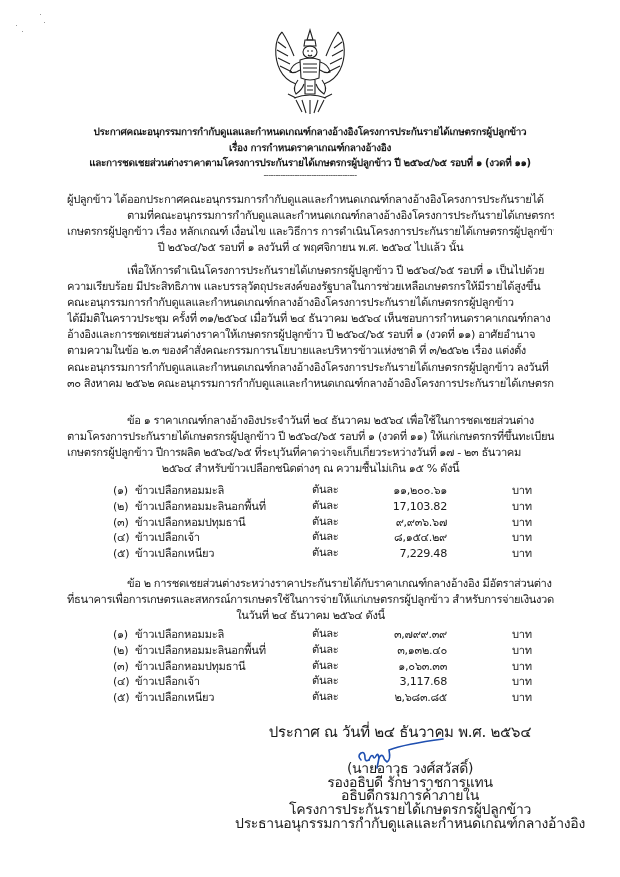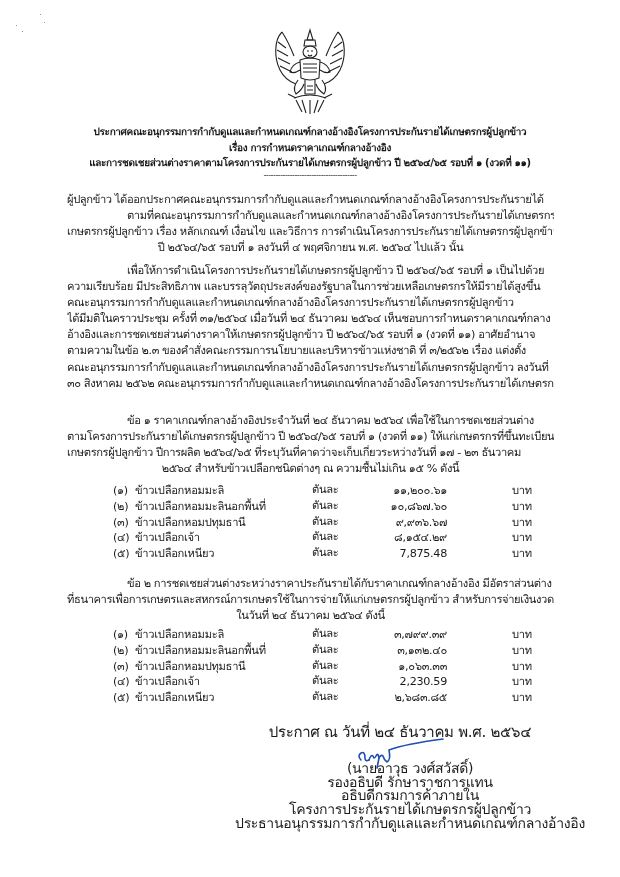--- a/index.html
+++ b/index.html
@@ -113,42 +113,42 @@
       <span class="idx">(๑)</span>
       <span class="name">ข้าวเปลือกหอมมะลิ</span>
       <span class="per">ตันละ</span>
       <span class="amt">๑๑,๒๐๐.๖๑</span>
       <span class="unit">บาท</span>
     </div>
     <div class="price-row">
       <span class="idx">(๒)</span>
       <span class="name">ข้าวเปลือกหอมมะลินอกพื้นที่</span>
       <span class="per">ตันละ</span>
-      <span class="amt">๑๐,๘๖๗.๖๐</span>
+      <span class="amt">17,103.82</span>
       <span class="unit">บาท</span>
     </div>
     <div class="price-row">
       <span class="idx">(๓)</span>
       <span class="name">ข้าวเปลือกหอมปทุมธานี</span>
       <span class="per">ตันละ</span>
       <span class="amt">๙,๙๓๖.๖๗</span>
       <span class="unit">บาท</span>
     </div>
     <div class="price-row">
       <span class="idx">(๔)</span>
       <span class="name">ข้าวเปลือกเจ้า</span>
       <span class="per">ตันละ</span>
       <span class="amt">๘,๑๕๔.๒๙</span>
       <span class="unit">บาท</span>
     </div>
     <div class="price-row">
       <span class="idx">(๕)</span>
       <span class="name">ข้าวเปลือกเหนียว</span>
       <span class="per">ตันละ</span>
-      <span class="amt">7,875.48</span>
+      <span class="amt">7,229.48</span>
       <span class="unit">บาท</span>
     </div>
   </div>
 
   <div class="body-text" style="top:576px">
     <span class="ln first">ข้อ ๒ การชดเชยส่วนต่างระหว่างราคาประกันรายได้กับราคาเกณฑ์กลางอ้างอิง มีอัตราส่วนต่าง</span>
     <span class="ln">ที่ธนาคารเพื่อการเกษตรและสหกรณ์การเกษตรใช้ในการจ่ายให้แก่เกษตรกรผู้ปลูกข้าว สำหรับการจ่ายเงินงวดที่ ๑๑</span>
     <span class="ln last">ในวันที่ ๒๔ ธันวาคม ๒๕๖๔ ดังนี้</span>
   </div>
 
@@ -171,21 +171,21 @@
       <span class="idx">(๓)</span>
       <span class="name">ข้าวเปลือกหอมปทุมธานี</span>
       <span class="per">ตันละ</span>
       <span class="amt">๑,๐๖๓.๓๓</span>
       <span class="unit">บาท</span>
     </div>
     <div class="price-row">
       <span class="idx">(๔)</span>
       <span class="name">ข้าวเปลือกเจ้า</span>
       <span class="per">ตันละ</span>
-      <span class="amt">2,230.59</span>
+      <span class="amt">3,117.68</span>
       <span class="unit">บาท</span>
     </div>
     <div class="price-row">
       <span class="idx">(๕)</span>
       <span class="name">ข้าวเปลือกเหนียว</span>
       <span class="per">ตันละ</span>
       <span class="amt">๒,๖๘๓.๘๕</span>
       <span class="unit">บาท</span>
     </div>
   </div>

